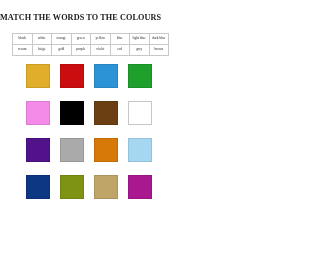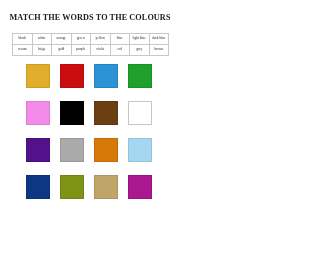--- a/index.html
+++ b/index.html
@@ -23,21 +23,21 @@
     box-sizing: border-box;
     background: #ffffff;
   }
 
   
   .worksheet-title {
     position: absolute;
     left: 0;
     top: 13px;
     width: 180px;
-    text-align: center;
+    text-align: left;
     font-family: "Liberation Serif", serif;
     font-weight: bold;
     font-size: 8.2px;
     letter-spacing: 0.1px;
     line-height: 10px;
     color: #1a1a1a;
     white-space: nowrap;
   }
 
   

